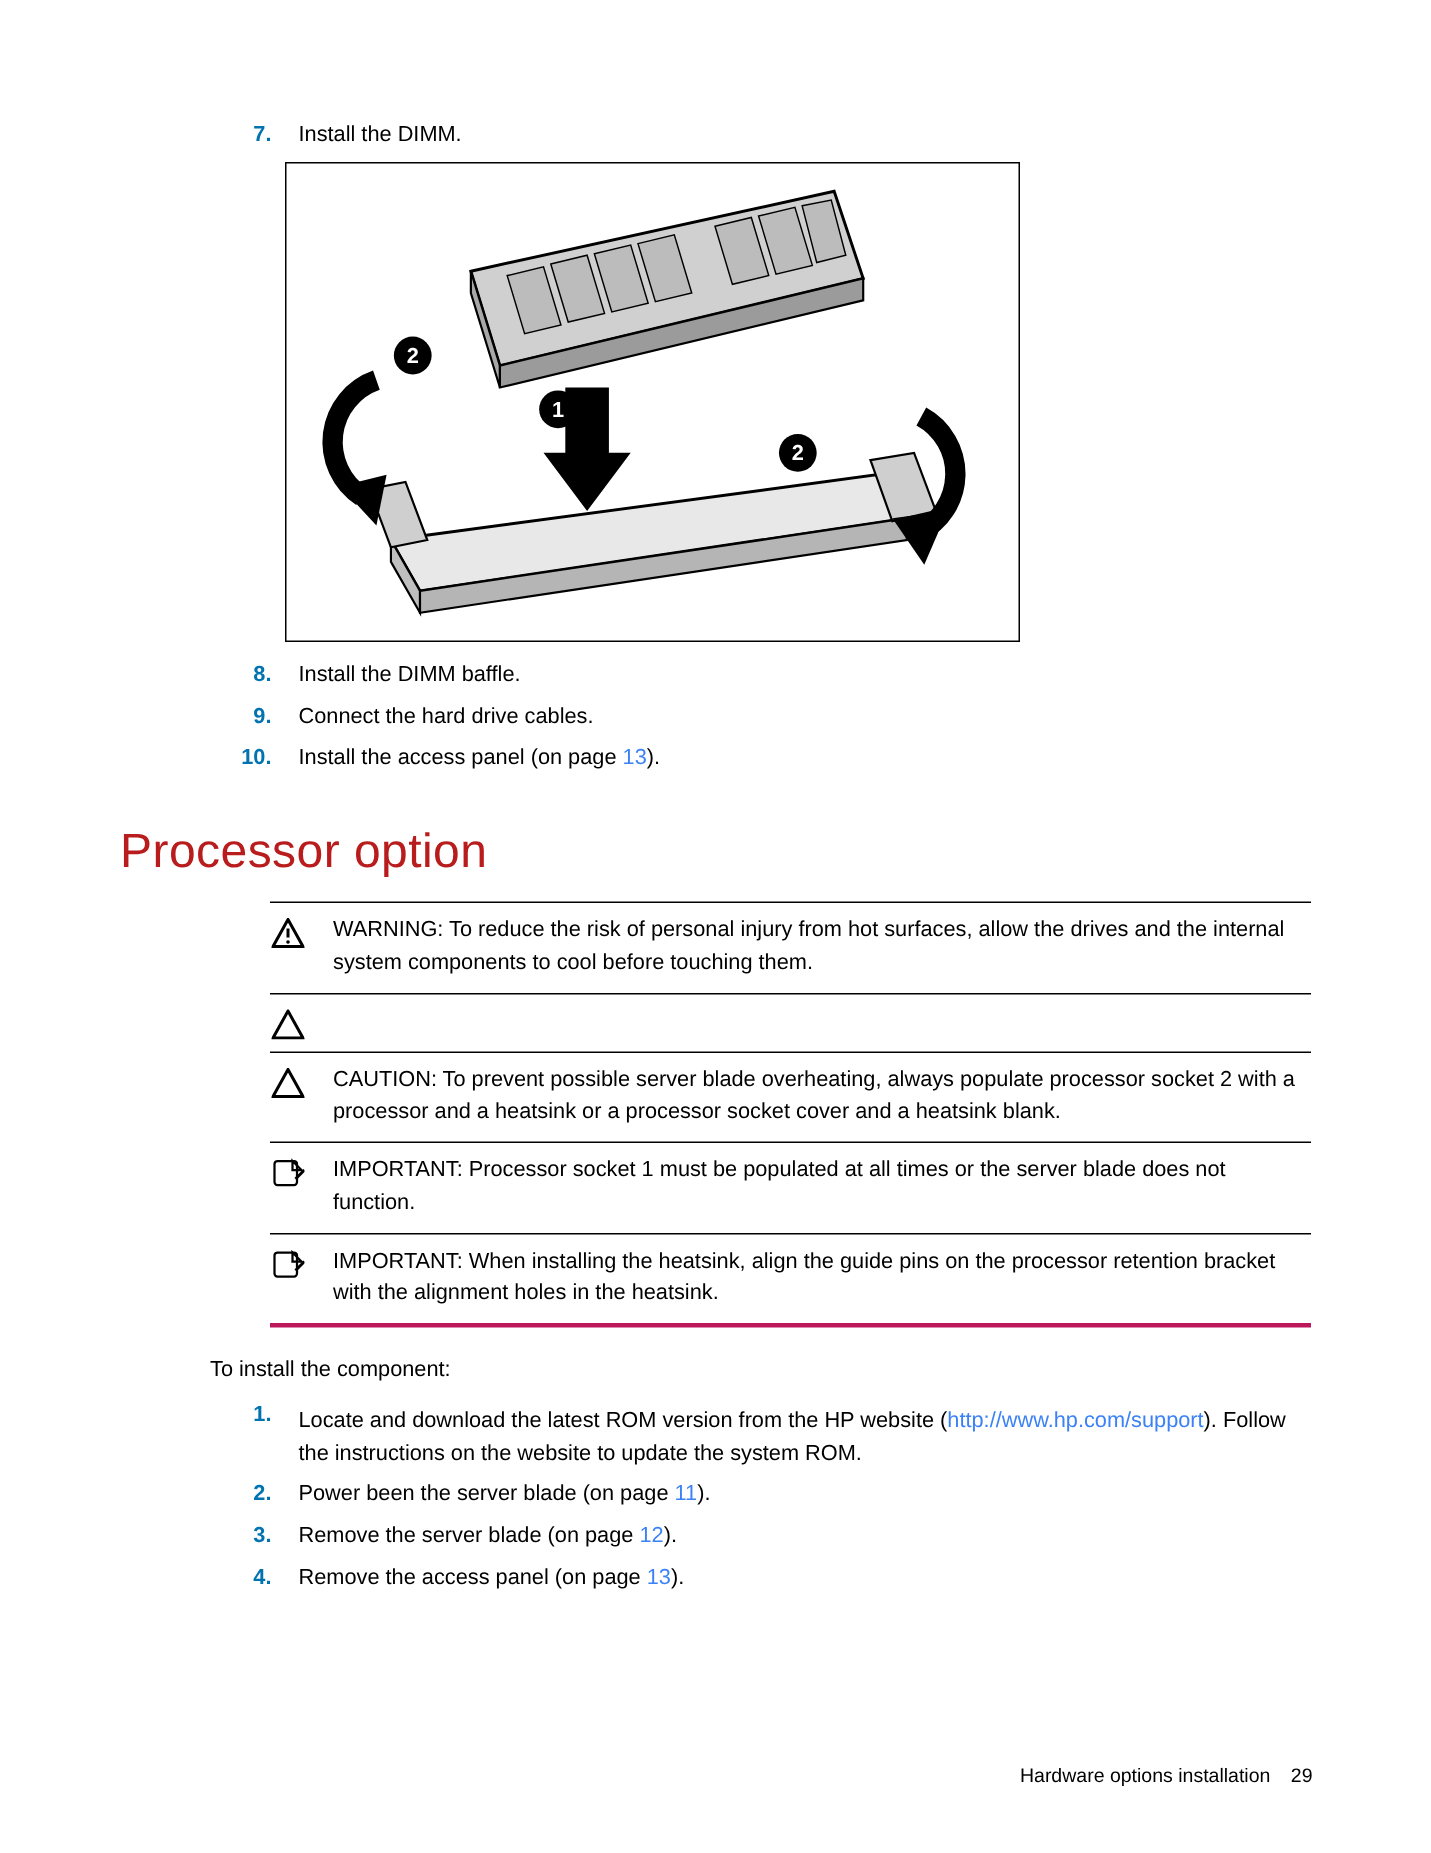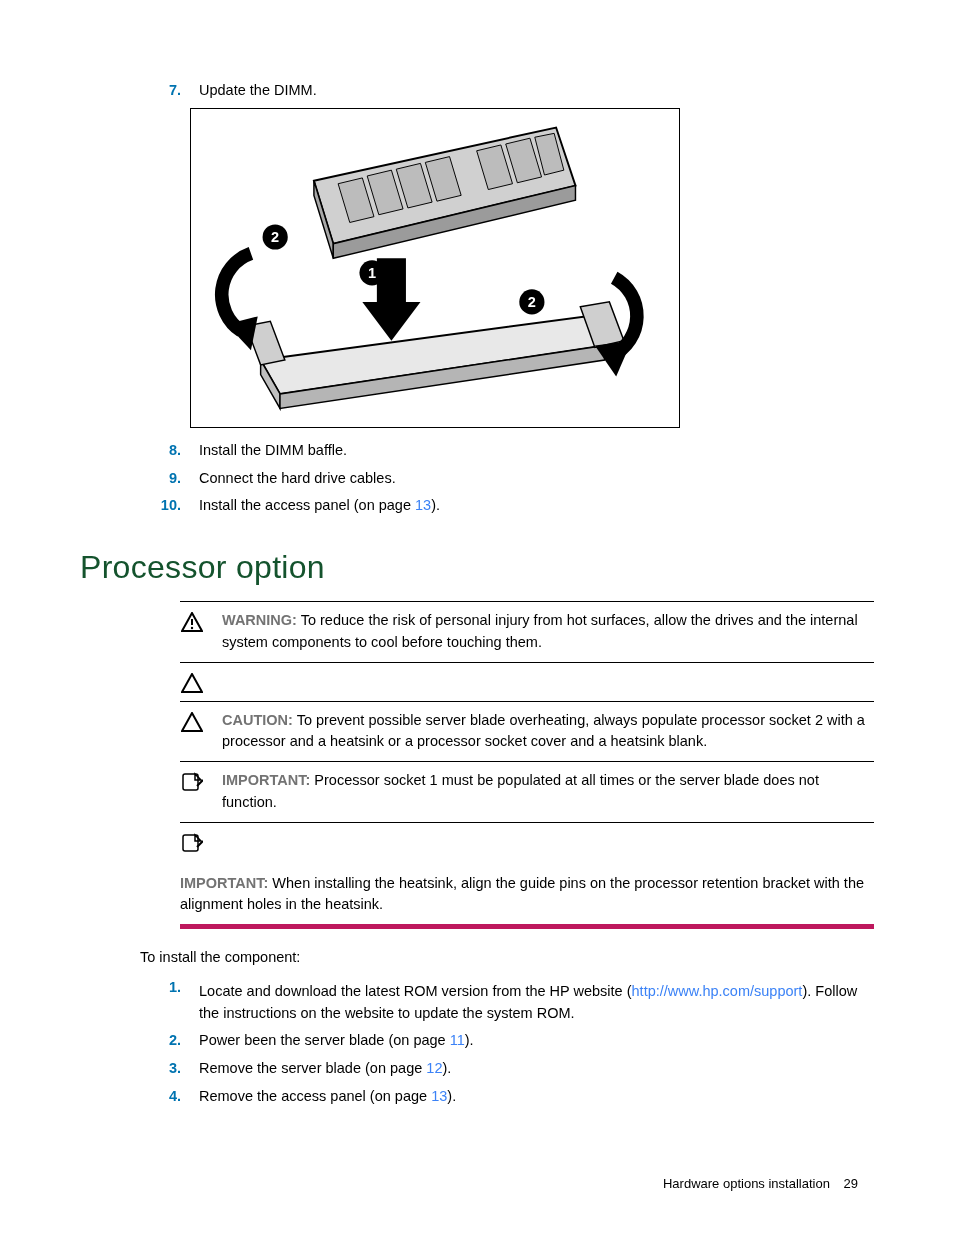--- a/index.html
+++ b/index.html
@@ -14,39 +14,39 @@
     padding: 80px 80px 40px 80px;
     line-height: 1.5;
   }
   .ol-item { display: flex; margin-bottom: 6px; }
   .ol-num { color: #0073b0; font-weight: bold; min-width: 28px; text-align: right; margin-right: 18px; }
   .ol-body { flex: 1; }
   .content-block { margin-left: 73px; }
   .figure { margin: 6px 0 12px 110px; border: 1px solid #000; width: 490px; height: 320px; display:flex; align-items:center; justify-content:center; }
   .figure svg { display:block; }
   .link { color: #3b82f6; }
-  .h2 { font-size: 32px; font-weight: normal; color: #14532d; margin: 26px 0 10px 0; letter-spacing: 0.3px; }
+  .h2 { font-size: 32px; font-weight: normal; color: #b91c1c; margin: 26px 0 10px 0; letter-spacing: 0.3px; }
   .admon { display:flex; gap:18px; margin: 0 0 0 100px; border-top:1px solid #000; padding:8px 0; }
   .admon:last-of-type { border-bottom:1px solid #000; }
   .admon-group { margin-bottom:18px; }
   .admon-icon { width:24px; flex:0 0 24px; display:flex; align-items:flex-start; justify-content:center; padding-top:2px; }
   .admon-text { flex:1; }
-  .admon-label { color:#737373; font-weight:bold;margin-top:28px; }
+  .admon-label { color:#000000; font-weight:normal;margin-top:28px; }
   .para { margin:12px 0 8px 60px; }
   .subtext { margin-top:4px; }
-  .footer { position:absolute; bottom:42px; right:96px; font-size:13px; }
+  .footer { position:absolute; bottom:42px; right:79px; font-size:13px; }
   .footer .pn { margin-left:10px; }
 </style>
 </head>
 <body>
 
 <div class="content-block">
   <div class="ol-item">
     <div class="ol-num">7.</div>
-    <div class="ol-body">Update the DIMM.</div>
+    <div class="ol-body">Install the DIMM.</div>
   </div>
 </div>
 
 <div class="figure">
   <svg viewBox="0 0 490 320" width="480" height="310">
 
     <g transform="translate(120,15)">
       <polygon points="0,55 250,0 270,60 20,120" fill="#d0d0d0" stroke="#000" stroke-width="2"></polygon>
       <polygon points="0,55 20,120 20,135 0,70" fill="#a8a8a8" stroke="#000" stroke-width="1.5"></polygon>
       <polygon points="20,120 270,60 270,75 20,135" fill="#9b9b9b" stroke="#000" stroke-width="1.5"></polygon>
@@ -154,21 +154,21 @@
     <div class="admon-icon">
       <svg width="22" height="20">
           <rect x="2" y="2" width="15" height="16" rx="2" fill="none" stroke="#000" stroke-width="1.5"></rect>
           <path d="M14 2 L20 8 L14 8 Z" fill="none" stroke="#000" stroke-width="1.5"></path>
           <path d="M16 14 L22 8" stroke="#000" stroke-width="2"></path>
         </svg>
     </div>
     <div class="admon-text"><span class="admon-label">IMPORTANT:</span><span>   Processor socket 1 must be populated at all times or the server blade does not function.</span></div>
   </div>
 
-  <div class="admon" style="border-bottom:5px solid #be185d;flex-direction:column;">
+  <div class="admon" style="border-bottom:3px solid #be185d;">
     <div class="admon-icon">
       <svg width="22" height="20">
           <rect x="2" y="2" width="15" height="16" rx="2" fill="none" stroke="#000" stroke-width="1.5"></rect>
           <path d="M14 2 L20 8 L14 8 Z" fill="none" stroke="#000" stroke-width="1.5"></path>
           <path d="M16 14 L22 8" stroke="#000" stroke-width="2"></path>
         </svg>
     </div>
     <div class="admon-text"><span class="admon-label">IMPORTANT:</span><span>   When installing the heatsink, align the guide pins on the processor retention bracket with the alignment holes in the heatsink.</span></div>
   </div>
 

